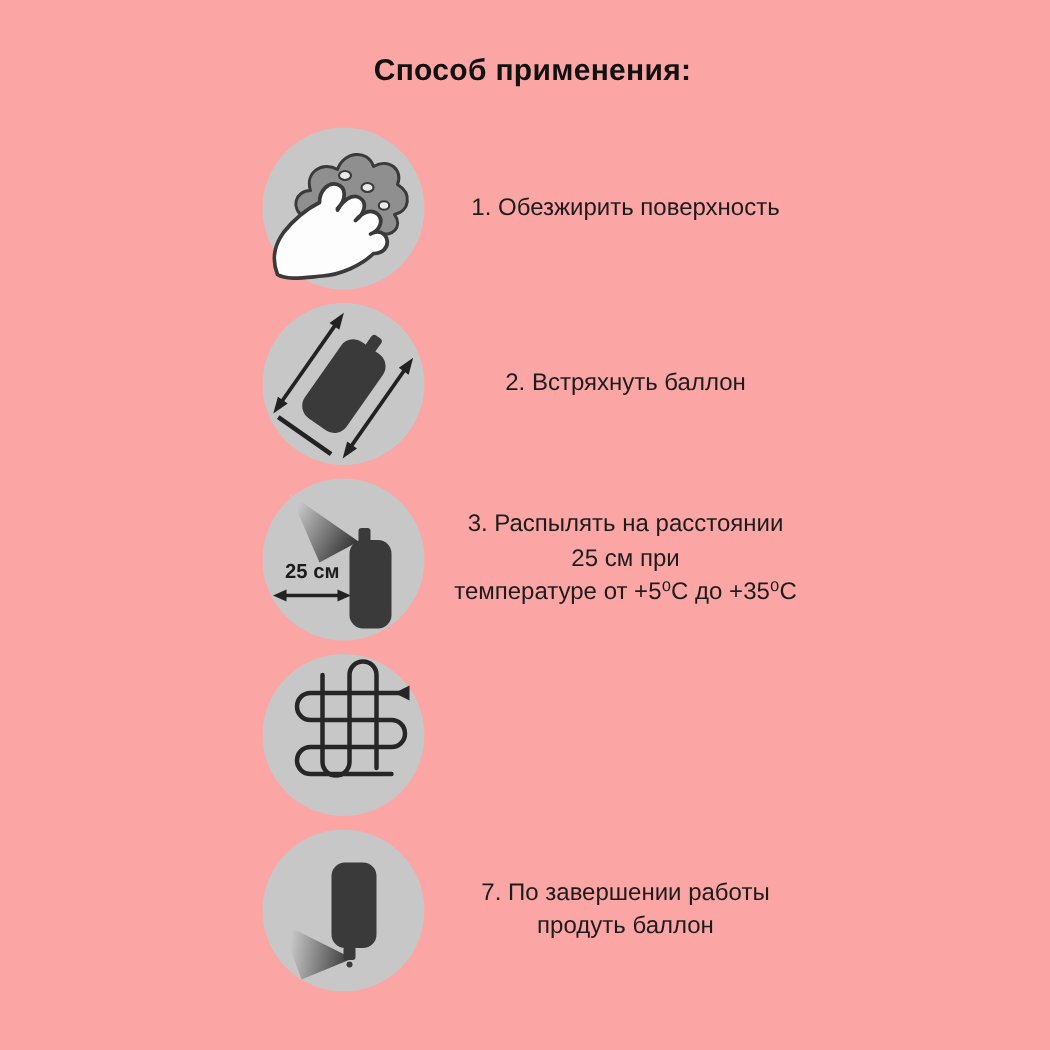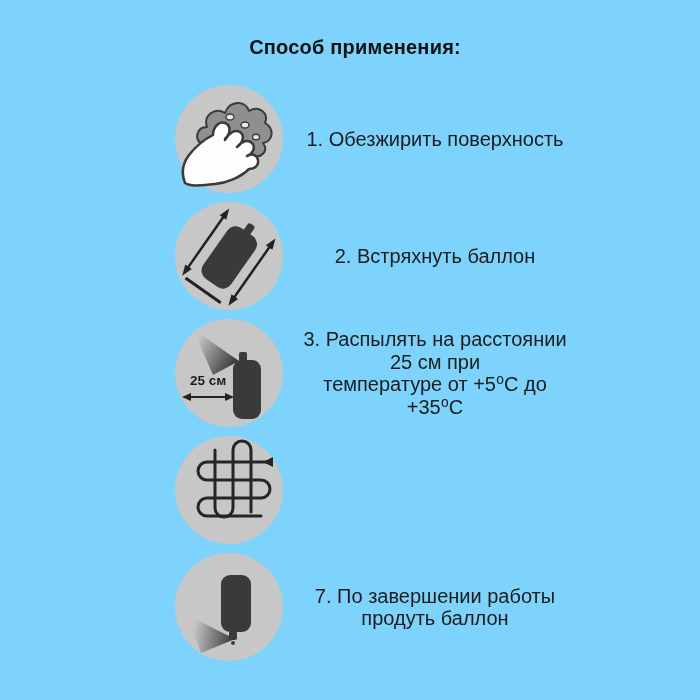--- a/index.html
+++ b/index.html
@@ -1,24 +1,24 @@
 <!DOCTYPE html>
 <html><head>
 <meta charset="utf-8">
 <style>
   html,body{margin:0;padding:0;background:#ffffff;}
   body{width:700px;height:700px;font-family:"Liberation Sans","DejaVu Sans",sans-serif;}
-  .page{position:relative;width:700px;height:700px;background:#7dd3fc;overflow:hidden;}
+  .page{position:relative;width:700px;height:700px;background:#fca5a5;overflow:hidden;}
   .title{position:absolute;top:36px;left:0;width:710px;margin:0;text-align:center;
          font-size:20px;font-weight:bold;color:#111111;letter-spacing:.2px;}
   .steps{position:absolute;top:85px;left:175px;display:flex;flex-direction:column;gap:9px;}
   .step{display:flex;align-items:center;height:108px;}
   .badge{width:108px;height:108px;border-radius:50%;background:#c7c7c7;flex:none;text-align:right;}
   .badge svg{display:block;width:108px;height:108px;}
-  .label{width:268px;margin-left:18px;text-align:center;font-size:20px;line-height:22.5px;
+  .label{width:268px;text-align:center;font-size:16px;line-height:22.5px;
          color:#1c1c1c;white-space:pre-line;}
 </style>
 </head>
 <body>
 
 <div class="page">
 
   <h1 class="title">Способ применения:</h1>
 
   <div class="steps">

